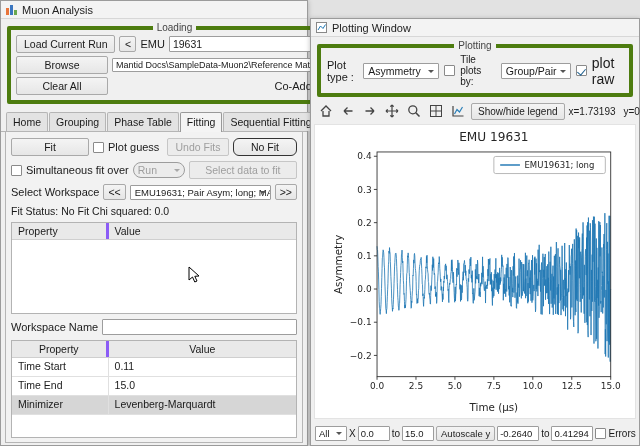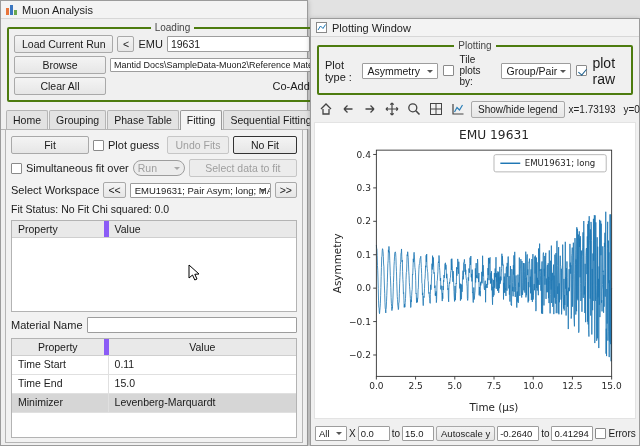--- a/index.html
+++ b/index.html
@@ -6,28 +6,28 @@
   html,body { width:640px; height:446px; overflow:hidden; }
   body { background:#e2e2e2; font-family:"Liberation Sans", sans-serif; font-size:11px; color:#1a1a1a; position:relative; }
 
   .window { position:absolute; background:#f0f0f0; border:1px solid #9b9b9b; box-shadow:0 1px 5px rgba(0,0,0,.25); display:flex; flex-direction:column; }
   .muon-win  { left:0;   top:0;  width:308px; height:446px; }
   .plot-win  { left:310px; top:18px; width:330px; height:428px; }
 
   .titlebar { height:18px; flex:0 0 18px; display:flex; align-items:center; gap:5px; padding:0 5px; background:#f3f3f3; border-bottom:1px solid #d7d7d7; }
   .titlebar .t { font-size:11px; color:#222; }
 
-  fieldset.group { border:2px solid #4d7c0f; border-radius:2px; margin:3px 6px 2px; padding:2px 5px 5px; }
+  fieldset.group { border:4px solid #4d7c0f; border-radius:2px; margin:3px 6px 2px; padding:2px 5px 5px; }
   fieldset.group legend { font-size:10px; color:#444; padding:0 4px; margin:0 auto; }
 
   .row { display:flex; align-items:center; gap:4px; }
 
   .btn { background:linear-gradient(#f4f4f4,#e6e6e6); border:1px solid #a9a9a9; border-radius:2px; padding:2px 7px; font-size:10.5px; text-align:center; color:#1a1a1a; white-space:nowrap; }
   .btn.small { padding:1px 4px; }
-  .btn.default { border-color:#333; }
+  .btn.default { border-color:#333;border-radius:6px; }
   .btn.disabled { color:#9e9e9e; background:#ececec; border-color:#c6c6c6; }
 
   .field { background:#fff; border:1px solid #9d9d9d; border-radius:1px; font-size:10.5px; padding:1px 3px; font-family:"Liberation Sans",sans-serif; color:#1a1a1a; min-width:0; }
   .combo { background:#fff; border:1px solid #9d9d9d; border-radius:1px; font-size:10.5px; padding:1px 16px 1px 4px; position:relative; white-space:nowrap; overflow:hidden; }
   .combo::after { content:""; position:absolute; right:4px; top:45%; border:3.5px solid transparent; border-top-color:#555; }
   .combo.disabled { background:#ececec; color:#9e9e9e; }
   .combo.disabled::after { border-top-color:#a8a8a8; }
 
   .cb { width:11px; height:11px; flex:0 0 11px; border:1px solid #8a8a8a; background:#fff; display:inline-block; position:relative; border-radius:1px; }
   .cb.checked::after { content:""; position:absolute; left:2.5px; top:0.5px; width:4px; height:7px; border:solid #20618f; border-width:0 1.8px 1.8px 0; transform:rotate(40deg); }
@@ -35,21 +35,21 @@
   
   .tabbar { display:flex; align-items:flex-end; padding:2px 5px 0; margin-top:3px; border-bottom:1px solid #b5b5b5; }
   .tab { padding:3px 6px 3px; margin-right:1px; background:#e3e3e3; border:1px solid #b5b5b5; border-bottom:none; border-radius:2px 2px 0 0; font-size:10.5px; white-space:nowrap; }
   .tab.active { background:#f4f4f4; border-color:#999; position:relative; top:1px; padding-bottom:4px; }
 
   .panel { flex:1; border:1px solid #b5b5b5; border-top:none; margin:0 4px 2px; padding:6px 5px 4px; background:#f2f2f2; display:flex; flex-direction:column; gap:5px; overflow:hidden; }
 
   .pbrowser { border:1px solid #b3b3b3; background:#fff; height:92px; position:relative; font-size:10.5px; overflow:hidden; }
   .thead { display:flex; background:#e9e9e9; border-bottom:1px solid #cfcfcf; }
   .thead > div { padding:2px 6px; }
-  .c1 { flex:0 0 34%; border-right:5px solid #8b5cf6; }
+  .c1 { flex:0 0 34%; border-right:3px solid #8b5cf6; }
   .c2 { flex:1; }
 
   .ptable { border:1px solid #b3b3b3; background:#fff; flex:1; overflow:hidden; font-size:10.5px; display:flex; flex-direction:column; }
   .ptable .thead > div { text-align:center; }
   .trow { display:flex; border-bottom:1px solid #e0e0e0; height:19px; align-items:stretch; }
   .trow > div { padding:2px 6px; overflow:hidden; white-space:nowrap; }
   .trow .c1 { border-right:1px solid #e0e0e0; }
   .trow.sel { background:#d6d6d6; }
 
   .mfooter { flex:0 0 26px; display:flex; align-items:center; gap:4px; padding:0 6px; }
@@ -142,21 +142,21 @@
       <div class="thead">
         <div class="c1">Property</div>
         <div class="c2">Value</div>
       </div>
       <svg class="cursor-svg" width="12" height="18" viewBox="0 0 12 18">
         <path d="M1 1 L1 14 L4.5 11 L6.8 16 L9 15 L6.8 10.3 L11 10 Z" fill="#fff" stroke="#000" stroke-width="1"></path>
       </svg>
     </div>
 
     <div class="row">
-      <span>Material Name</span>
+      <span>Workspace Name</span>
       <input class="field" style="flex: 1 1 0%;" value="">
     </div>
 
     <div class="ptable">
       <div class="thead">
         <div class="c1">Property</div>
         <div class="c2">Value</div>
       </div>
       <div id="param-rows">
           <div class="trow">

